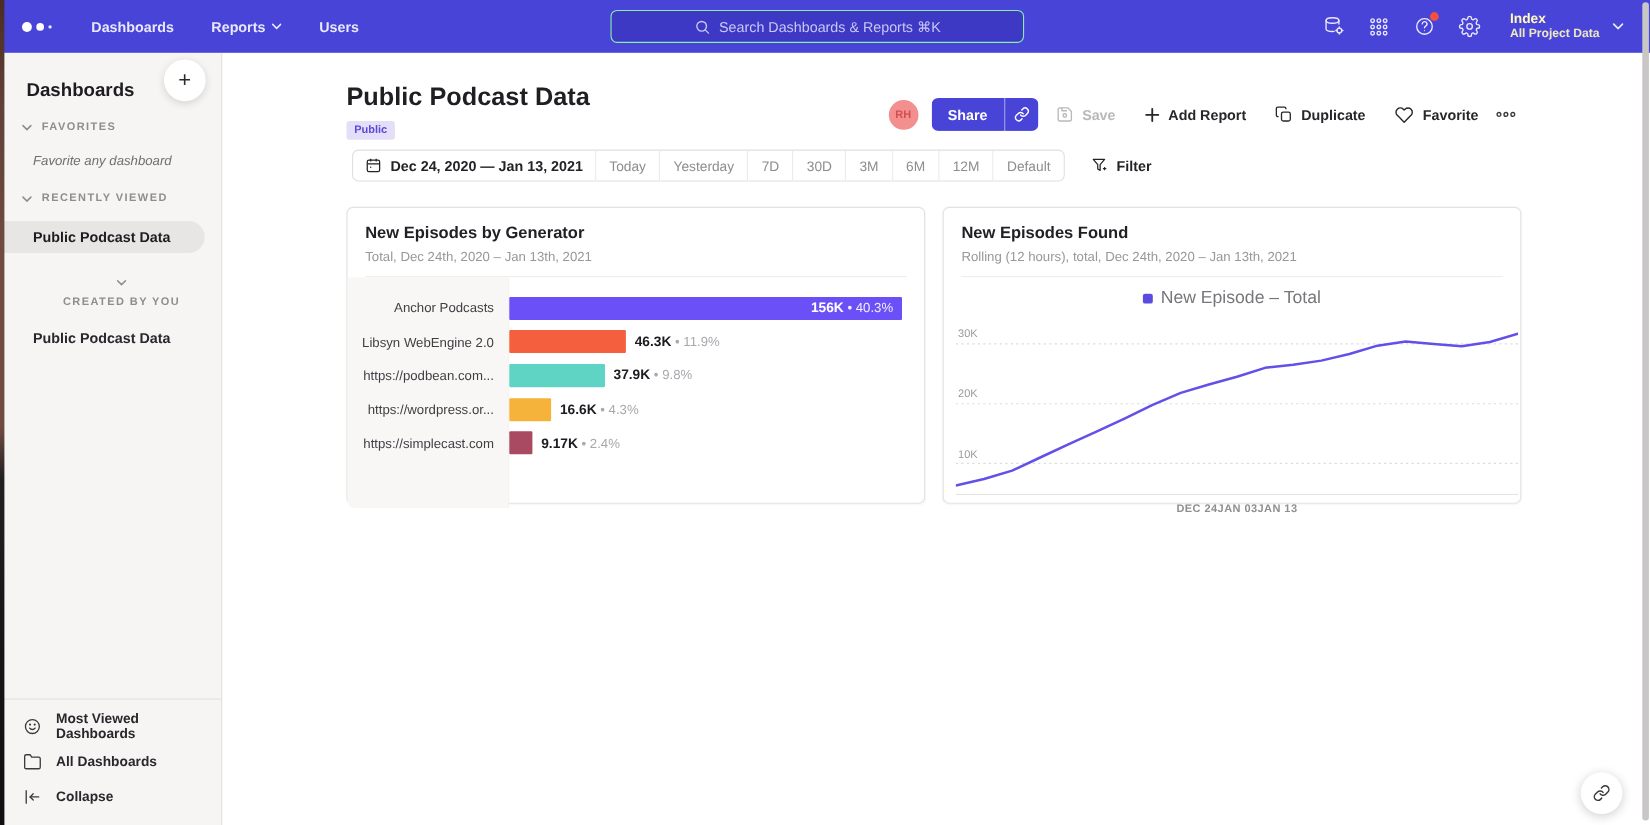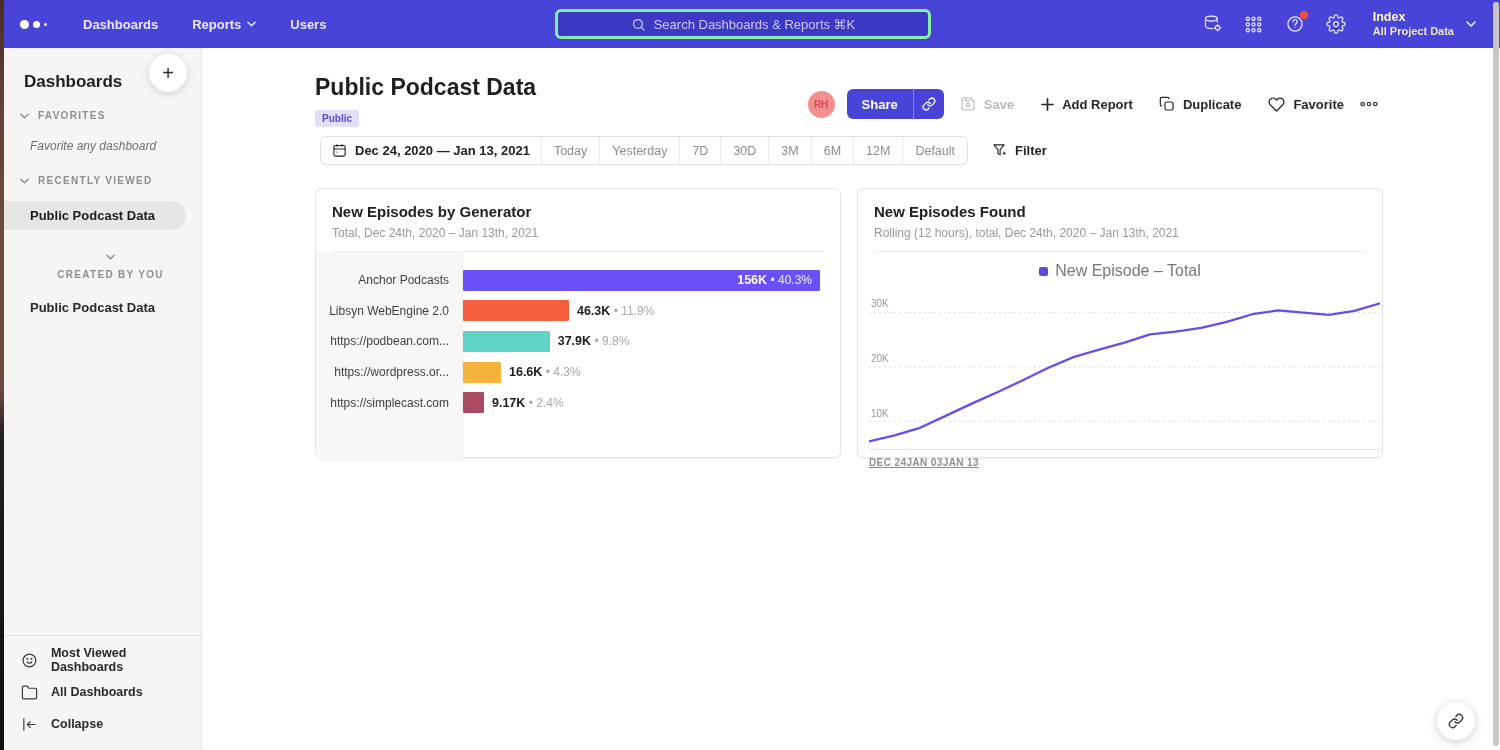--- a/index.html
+++ b/index.html
@@ -8,21 +8,21 @@
 
   
   .topbar { position:absolute; left:0; top:0; width:1500px; height:48px; background:#4944d8; display:flex; align-items:center; z-index:5; }
   .logo { display:flex; align-items:center; gap:4px; margin-left:20px; }
   .logo i { display:block; border-radius:50%; background:#fff; }
   .logo i:nth-child(1){ width:9px; height:9px; }
   .logo i:nth-child(2){ width:7px; height:7px; }
   .logo i:nth-child(3){ width:3px; height:3px; opacity:.9; }
   .topnav { display:flex; align-items:center; gap:34px; margin-left:36px; font-size:13px; font-weight:700; color:#e9e8fc; }
   .topnav .nav-item { display:flex; align-items:center; gap:6px; cursor:pointer; }
-  .search-pill { position:absolute; left:555px; top:9px; width:376px; height:30px; background:#3d39c4; border:3px solid #86efac; border-radius:6px; display:flex; align-items:center; justify-content:center; gap:8px; color:#c9c7f4; font-size:13px; cursor:text; }
+  .search-pill { position:absolute; left:555px; top:9px; width:376px; height:30px; background:#3d39c4; border:1px solid #86efac; border-radius:6px; display:flex; align-items:center; justify-content:center; gap:8px; color:#c9c7f4; font-size:13px; cursor:text; }
   .topbar-right { position:absolute; right:24px; top:0; height:48px; display:flex; align-items:center; gap:21px; color:#fef9c3; }
   .tb-icon { position:relative; width:20px; height:20px; display:flex; align-items:center; justify-content:center; cursor:pointer; }
   .tb-badge { position:absolute; right:-3px; top:-3px; width:8px; height:8px; border-radius:50%; background:#f4503c; }
   .project-switch { display:flex; align-items:center; gap:12px; margin-left:6px; cursor:pointer; }
   .project-name { font-size:12.5px; font-weight:700; line-height:15px; }
   .project-sub { font-size:11px; font-weight:600; opacity:.9; line-height:13px; }
 
   
   .edge-strip { position:absolute; left:0; top:0; width:4px; height:750px; z-index:9;
     background:linear-gradient(180deg,#4a2c26 0%,#5f4038 12%,#6e4a42 30%,#6e4a42 52%,#222022 58%,#17171a 75%,#101013 100%); }
@@ -86,21 +86,21 @@
   .bar-row.inside .bar-value b { color:#fff; }
 
   
   .legend { display:flex; align-items:center; justify-content:center; gap:7px; padding:10px 0 6px; }
   .legend-swatch { width:9px; height:9px; border-radius:2px; background:#5b4be0; }
   .legend-label { font-size:16px; color:#77767a; }
   .plot { position:relative; margin:0 2px 0 11px; height:164px; border-bottom:1px solid #e4e3e2; }
   .plot svg { position:absolute; inset:0; width:100%; height:100%; }
   .ytick { position:absolute; left:2px; font-size:10px; color:#9a999d; z-index:1; }
   .yt-30 { top:12px; } .yt-20 { top:67px; } .yt-10 { top:122px; }
-  .xticks { display:flex; justify-content:flex-start; margin:0 2px 0 11px; padding-top:7px; font-size:10px; font-weight:700; letter-spacing:.4px; color:#8f8e92;text-decoration:underline; }
+  .xticks { display:flex; justify-content:center; margin:0 2px 0 11px; padding-top:7px; font-size:10px; font-weight:700; letter-spacing:.4px; color:#8f8e92; }
 
   
   .float-link { position:absolute; left:1437px; top:702px; width:38px; height:38px; border-radius:50%; background:#fff; box-shadow:0 2px 10px rgba(0,0,0,.2); display:flex; align-items:center; justify-content:center; z-index:20; cursor:pointer; color:#38383c; }
   .scrollbar { position:absolute; right:1px; top:2px; width:6px; height:744px; background:#c8c7c6; border-radius:3px; z-index:30; cursor:grab; }
 
   svg.ic { display:block; }
 </style>
 </head>
 <body>
 

